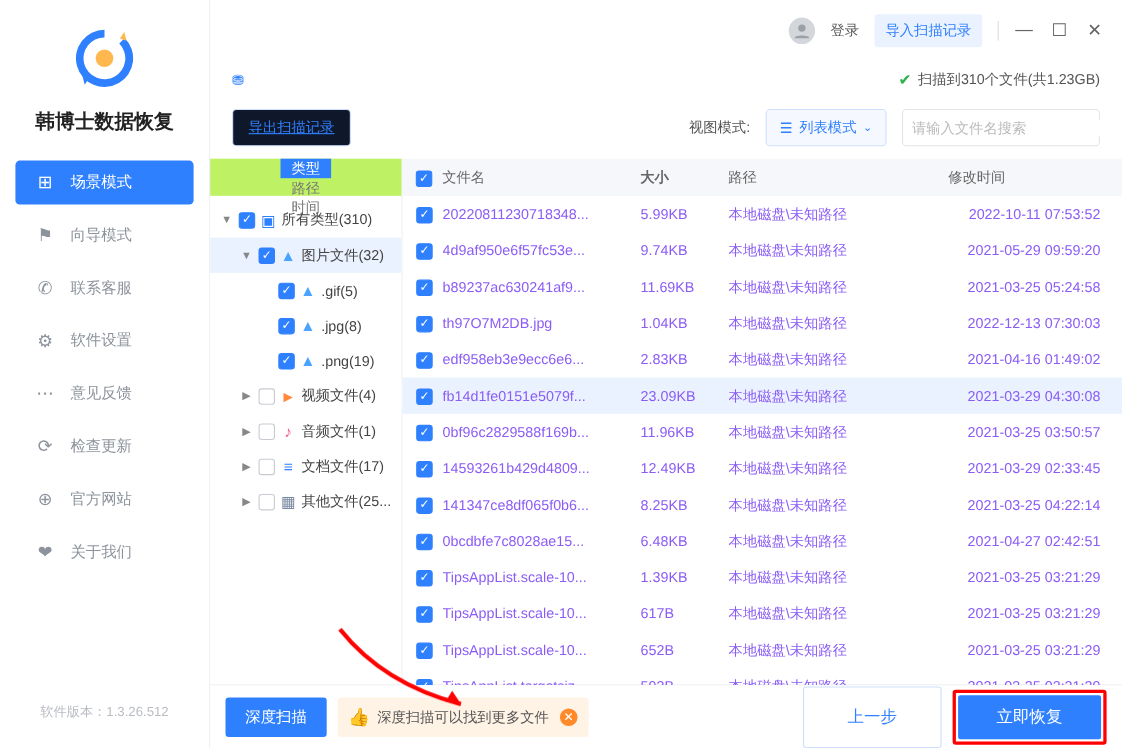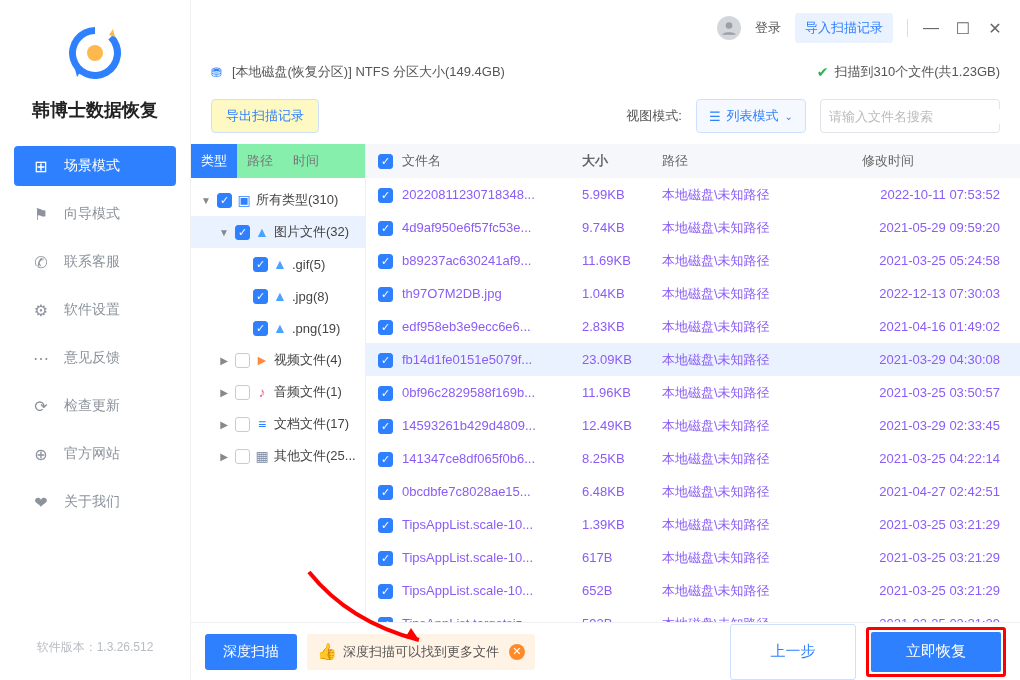--- a/index.html
+++ b/index.html
@@ -25,34 +25,34 @@
 .import-link { color: #2f80ff; background: #eaf2ff; font-size: 13px; cursor: pointer; padding: 6px 10px; border-radius: 3px; }
 .divider { width: 1px; height: 18px; background: #ddd; }
 .win-btn { width: 18px; height: 18px; display: inline-flex; align-items: center; justify-content: center; color: #666; cursor: pointer; }
 
 .disk-row { height: 32px; display: flex; align-items: center; padding: 0 20px; gap: 10px; font-size: 13px; color: #555; }
 .disk-icon { color: #2f80ff; }
 .scan-status { margin-left: auto; display: flex; align-items: center; gap: 6px; color: #555; }
 .check-green { color: #2bb24c; font-size: 14px; }
 
 .toolbar { height: 56px; display: flex; align-items: center; padding: 0 20px; gap: 14px; }
-.export-btn { height: 34px; padding: 0 14px; border: 1px solid #cfe0ff; border-radius: 4px; background: #fef9c3; color: #2f80ff; font-size: 13px; cursor: pointer; }
+.export-btn { height: 34px; padding: 0 14px; border: 1px solid #cfe0ff; border-radius: 4px; background: #0f172a; color: #2f80ff; font-size: 13px; cursor: pointer; text-decoration: underline; }
 .spacer { flex: 1; }
 .viewmode-label { font-size: 13px; color: #555; }
 .viewmode-btn { height: 34px; padding: 0 12px; border: 1px solid #cfe0ff; border-radius: 4px; background: #f5f9ff; color: #2f80ff; font-size: 13px; cursor: pointer; display: flex; align-items: center; gap: 6px; }
 .search-wrap { height: 34px; width: 180px; border: 1px solid #e1e4e9; border-radius: 4px; display: flex; align-items: center; padding: 0 8px; gap: 24px; }
 .search-input { border: none; outline: none; font-size: 13px; flex: 1; color: #333; }
 .search-input::placeholder { color: #bbb; }
 .search-icon { color: #2f80ff; cursor: pointer; }
 
 .content { flex: 1; display: flex; overflow: hidden; }
 
 
 .tree-panel { width: 175px; background: #fff; border-right: 1px solid #eef0f3; display: flex; flex-direction: column; }
-.tree-tabs { height: 34px; display: flex; align-items: center; background: #86efac; }
+.tree-tabs { height: 34px; display: flex; align-items: center; background: #bef264; flex-direction: column; }
 .tree-tab { font-size: 13px; padding: 0 10px; height: 100%; display: flex; align-items: center; color: #777; cursor: pointer; }
 .tree-tab.active { background: #2f80ff; color: #fff; }
 .tree-body { flex: 1; overflow: auto; padding: 6px 0; }
 .tree-node { display: flex; align-items: center; height: 32px; font-size: 13px; color: #444; padding-right: 6px; cursor: pointer; gap: 4px; }
 .tree-node.selected { background: #eaf2ff; }
 .tw { display: inline-flex; width: 14px; justify-content: center; color: #888; font-size: 10px; }
 .chk { width: 15px; height: 15px; border: 1px solid #c7cbd1; border-radius: 3px; display: inline-flex; align-items: center; justify-content: center; background: #fff; flex-shrink: 0; }
 .chk.on { background: #2f80ff; border-color: #2f80ff; }
 .chk.on::after { content: "✓"; color: #fff; font-size: 11px; line-height: 1; }
 .ticon { width: 16px; height: 16px; display: inline-flex; align-items: center; justify-content: center; font-size: 14px; }
@@ -157,21 +157,20 @@
       <span class="login-link">登录</span>
       <span class="import-link">导入扫描记录</span>
       <span class="divider"></span>
       <span class="win-btn">—</span>
       <span class="win-btn">☐</span>
       <span class="win-btn">✕</span>
     </div>
 
     <div class="disk-row">
       <span class="disk-icon">⛃</span>
-      <span>[本地磁盘(恢复分区)] NTFS 分区大小(149.4GB)</span>
       <span class="scan-status">
         <span class="check-green">✔</span>
         <span>扫描到310个文件(共1.23GB)</span>
       </span>
     </div>
 
     <div class="toolbar">
       <button class="export-btn">导出扫描记录</button>
       <div class="spacer"></div>
       <span class="viewmode-label">视图模式:</span>

